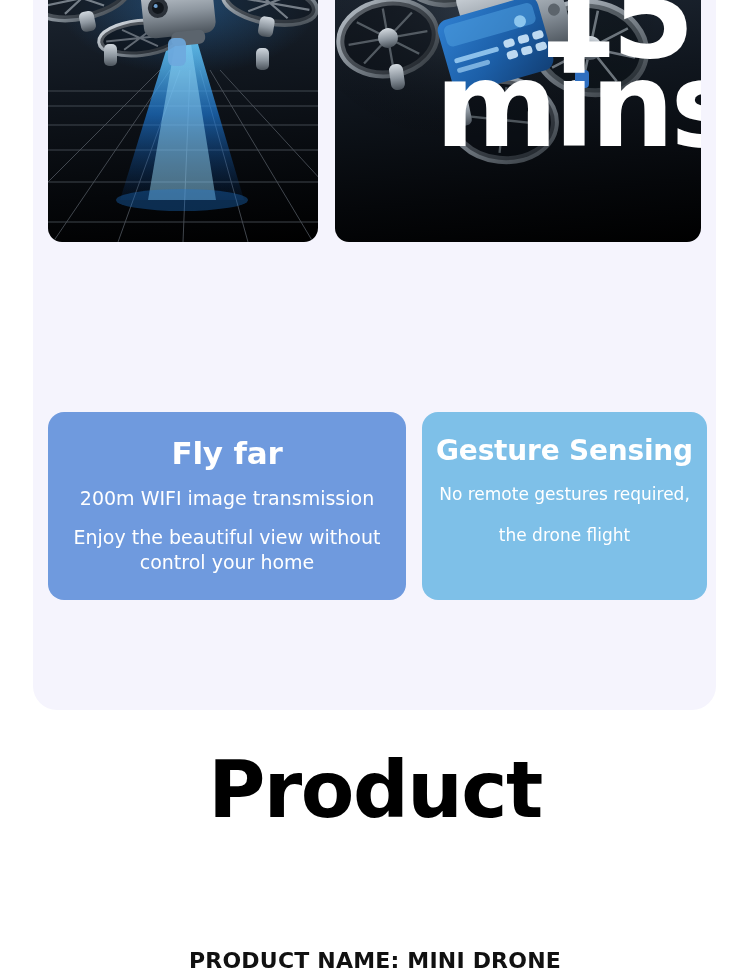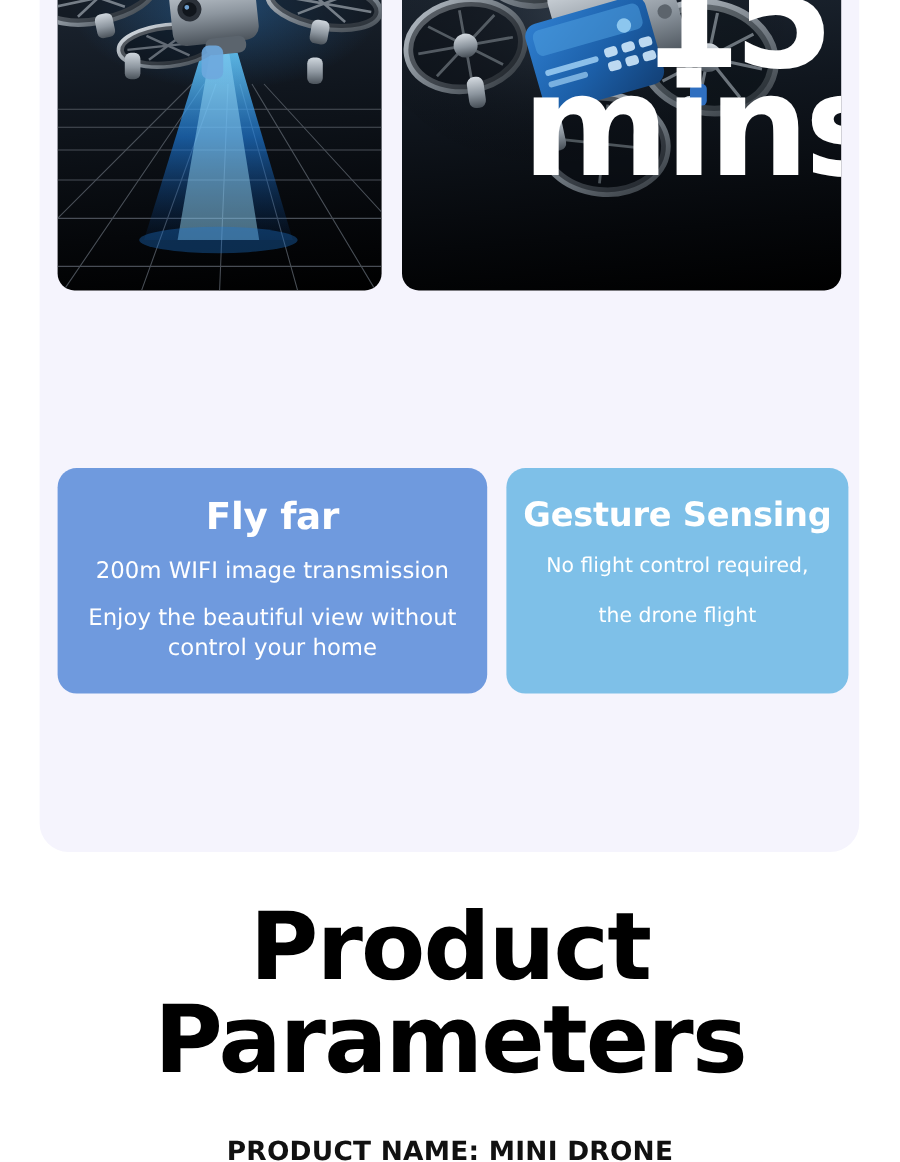--- a/index.html
+++ b/index.html
@@ -76,21 +76,21 @@
     color: #ffffff;
     letter-spacing: -4px;
     line-height: 0.8;
     z-index: 3;
   }
 
   
   .blue-row {
     position: absolute;
     left: 15px;
-    top: 860px;            
+    top: 882px;            
     width: 683px;
     height: 144px;
     text-decoration: underline;
   }
   .blue-card {
     position: absolute;
     top: 0;
     height: 188px;
     border-radius: 16px;
     color: #ffffff;
@@ -331,24 +331,23 @@
 
     <div class="blue-card left">
       <h3 class="blue-title">Fly far</h3>
       <p class="blue-sub">200m WIFI image transmission</p>
       <p class="blue-sub" style="margin-top:13px">Enjoy the beautiful view without</p>
       <p class="blue-sub" style="margin-top:0">control your home</p>
     </div>
 
     <div class="blue-card right">
       <h3 class="blue-title">Gesture Sensing</h3>
-      <p class="blue-sub">No flight control required,</p>
+      <p class="blue-sub">No remote gestures required,</p>
       <p class="blue-sub" style="margin-top:18px">the drone flight</p>
     </div>
   </div>
 </div>
 
 <h1 class="params-heading">
   <span>Product</span>
-  <span class="line2">Parameters</span>
 </h1>
 
 <div class="spec-line">PRODUCT NAME: MINI DRONE</div>
 
 </body></html>

